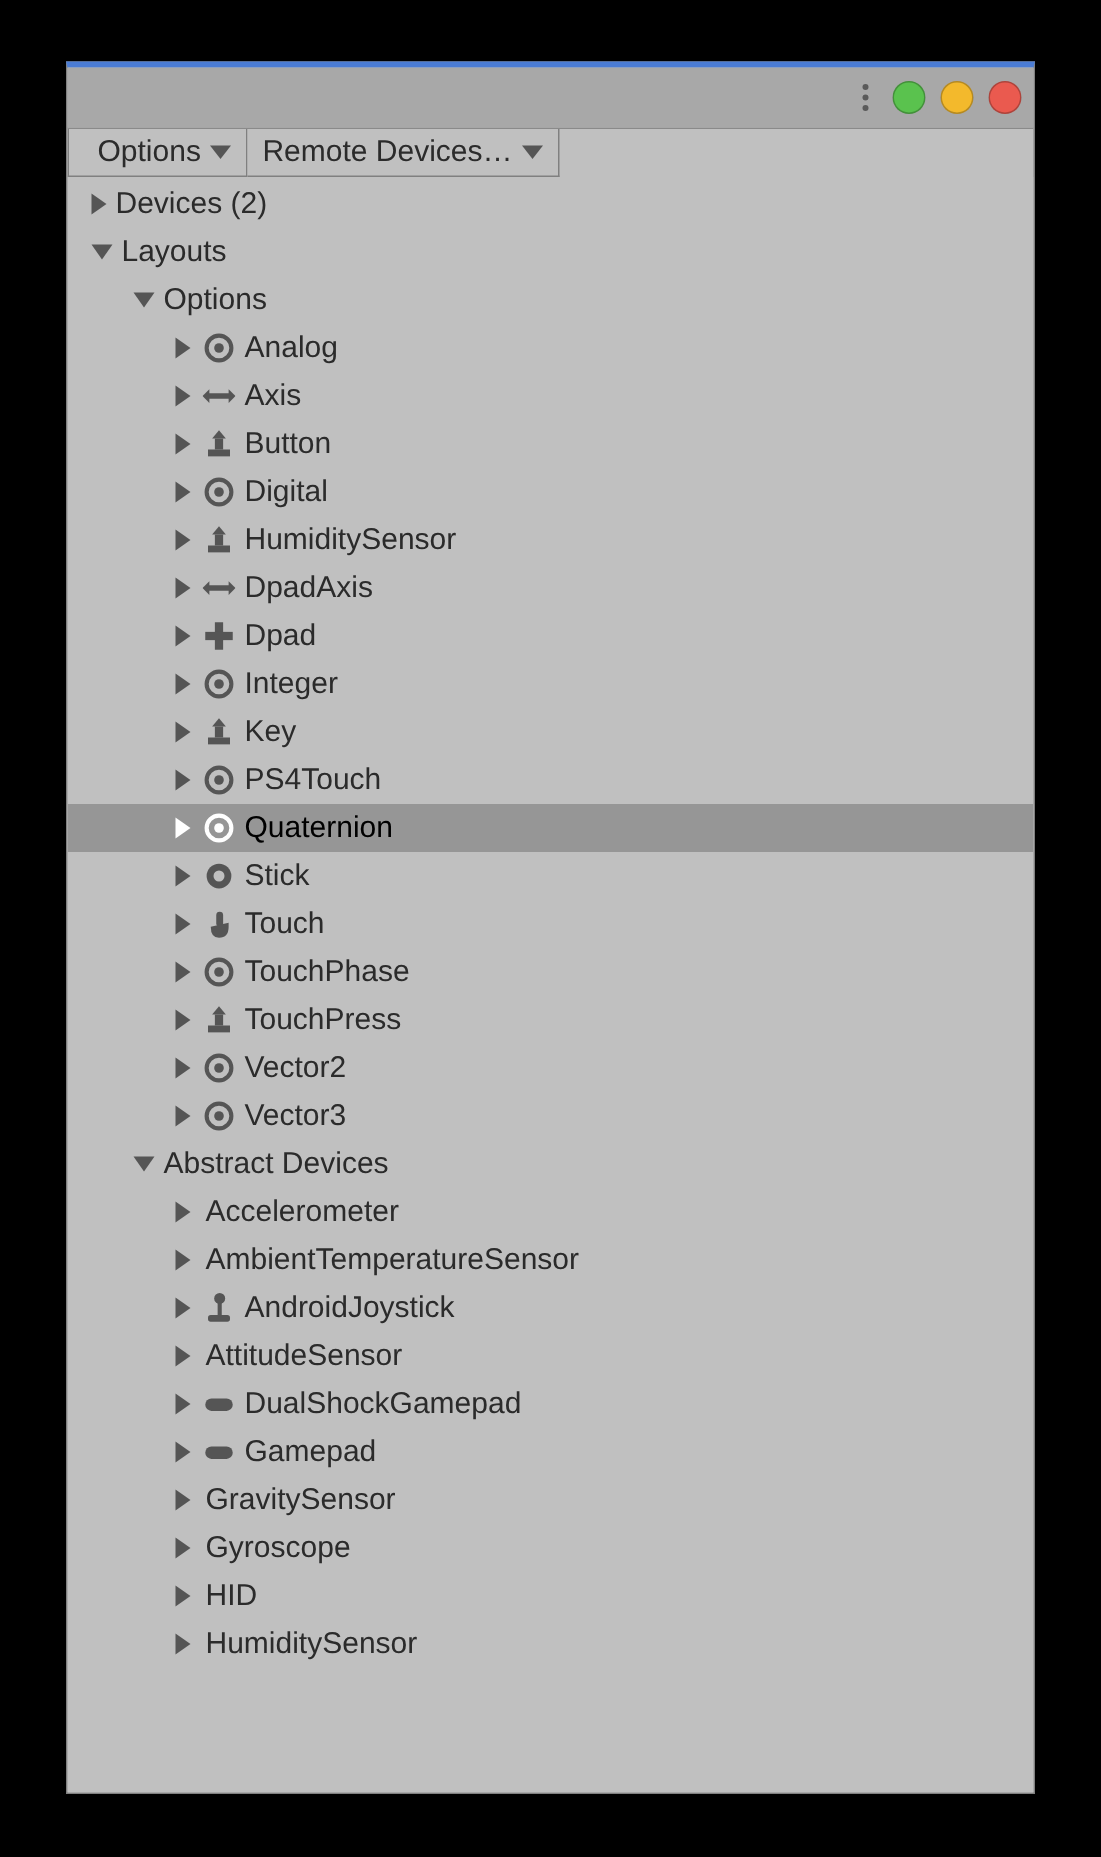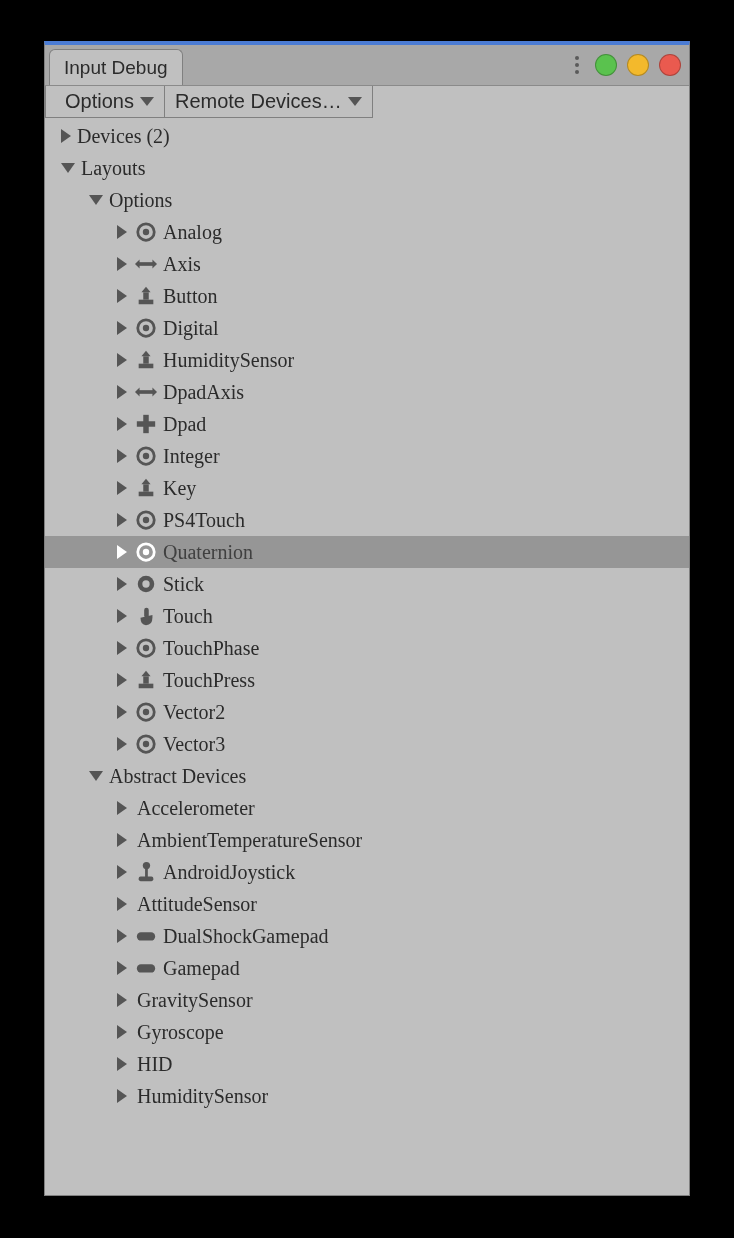--- a/index.html
+++ b/index.html
@@ -27,47 +27,44 @@
   .toolbar {
     display: flex; border-top: 1px solid #8a8a8a;
   }
   .tbtn {
     background: #c0c0c0; border: 1px solid #808080; border-top: none; border-left: none;
     font-size: 20px; color: #2b2b2b; padding: 4px 10px; display: flex; align-items: center; gap: 6px;
   }
   .tbtn:first-child { border-left: 1px solid #808080; padding-left: 19px; }
   .caret { display: inline-block; width: 0; height: 0; border-left: 7px solid transparent; border-right: 7px solid transparent; border-top: 9px solid #555; }
   .scroll {
-    flex: 1; overflow-y: auto; background:#c0c0c0; position: relative; font-family: Liberation Serif, serif;
+    flex: 1; overflow-y: auto; background:#c0c0c0; position: relative;
   }
   .scroll::-webkit-scrollbar { width: 12px; background:#c0c0c0; }
   .scroll::-webkit-scrollbar-thumb { background:#9a9a9a; border-radius: 6px; }
   .tree { padding: 2px 0 10px 0; }
   .row {
     display: flex; align-items: center; height: 32px; font-size: 20px; color:#2b2b2b;
     padding-left: 16px; white-space: nowrap; user-select: none;
   }
-  .row.selected { background:#969696; color:#404040; }
+  .row.selected { background:#969696; color:#000000; }
   .indent { display:inline-block; }
   .exp { display:inline-block; width:0; height:0; margin-right:6px; }
   .exp.open  { border-left:7px solid transparent; border-right:7px solid transparent; border-top:10px solid #555; }
   .exp.closed{ border-top:7px solid transparent; border-bottom:7px solid transparent; border-left:10px solid #555; }
   .row.selected .exp.closed { border-left-color:#fff; }
   .ico { width:22px; height:22px; margin:0 6px 0 2px; display:inline-flex; align-items:center; justify-content:center; }
   .ico svg { width:22px; height:22px; }
   .label { }
 </style>
 </head>
 <body>
 
 <div class="window">
   <div class="tabbar">
-    <div class="tab">
-      <span>Input Debug</span>
-    </div>
     <div class="right">
       <div class="dotmenu">
           <span></span>
           <span></span>
           <span></span>
         </div>
       <div class="traffic">
         <div class="tlight tgreen"></div>
         <div class="tlight tyellow"></div>
         <div class="tlight tred"></div>

